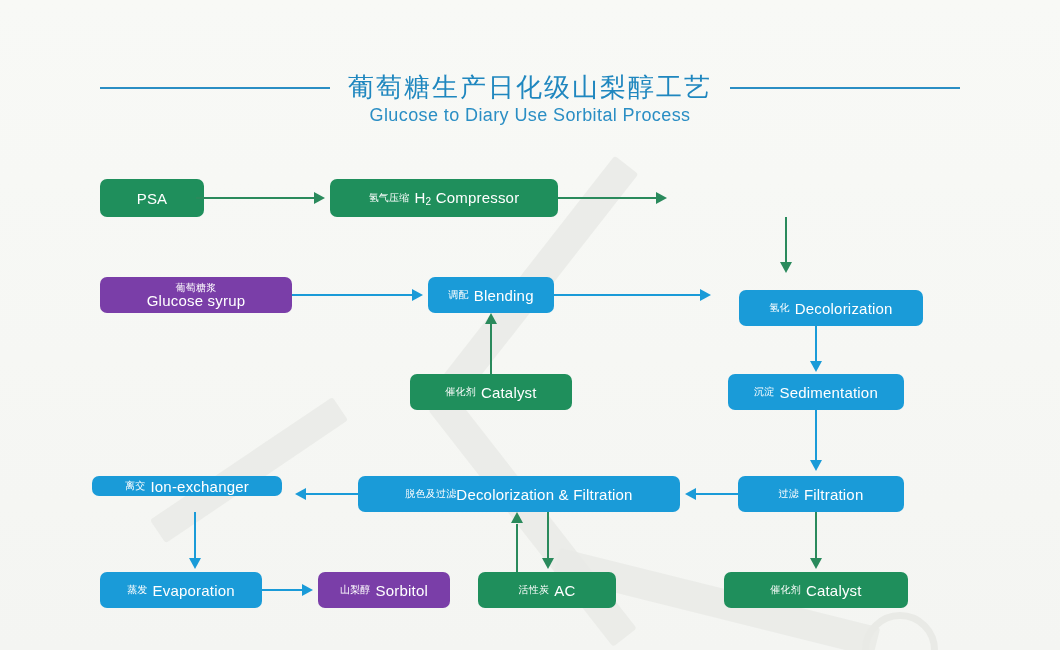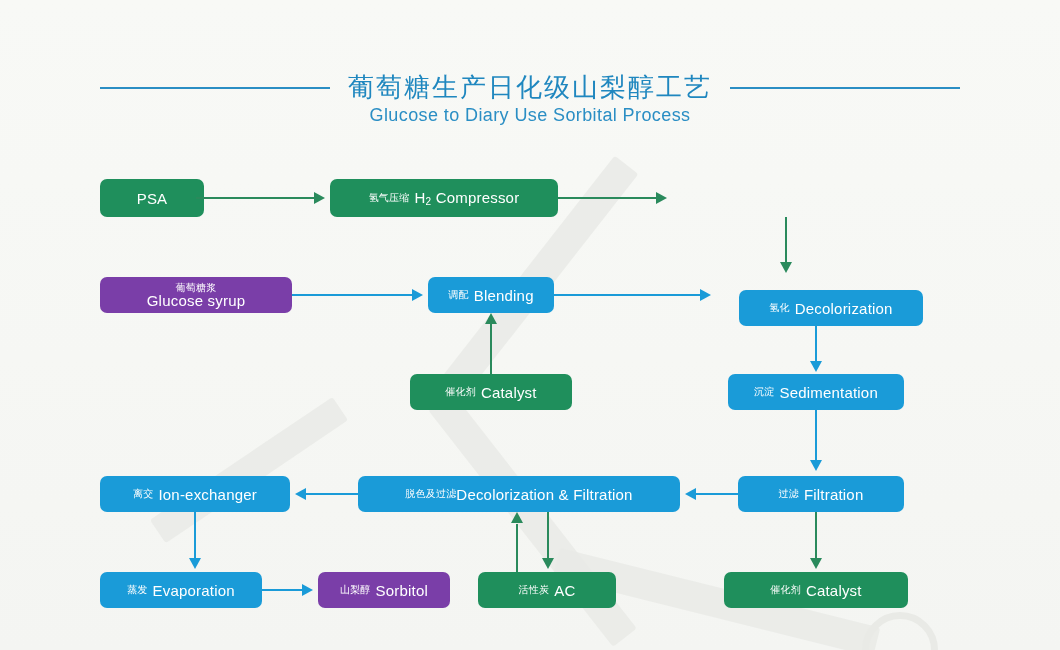--- a/index.html
+++ b/index.html
@@ -189,21 +189,21 @@
 
   <div class="node blue" style="left:728px; top:374px; width:176px; height:36px;">
     <span class="cn">沉淀</span>
       <span class="gap"></span>
       <span class="en">Sedimentation</span>
   </div>
 
   <div class="line v-line b-stroke" style="left:815px; top:313px; height:50px;"></div>
   <div class="arrow ar-down b" style="left:810px; top:361px;"></div>
 
-  <div class="node blue" style="left:100px; top:476px; width:190px; height:36px;">
+  <div class="node blue" style="left:92px; top:476px; width:190px; height:20px;">
     <span class="cn">离交</span>
       <span class="gap"></span>
       <span class="en">Ion-exchanger</span>
   </div>
 
   <div class="node blue" style="left:358px; top:476px; width:322px; height:36px;">
     <span class="cn">脱色及过滤</span>
       <span class="en">Decolorization &amp; Filtration</span>
   </div>
 

